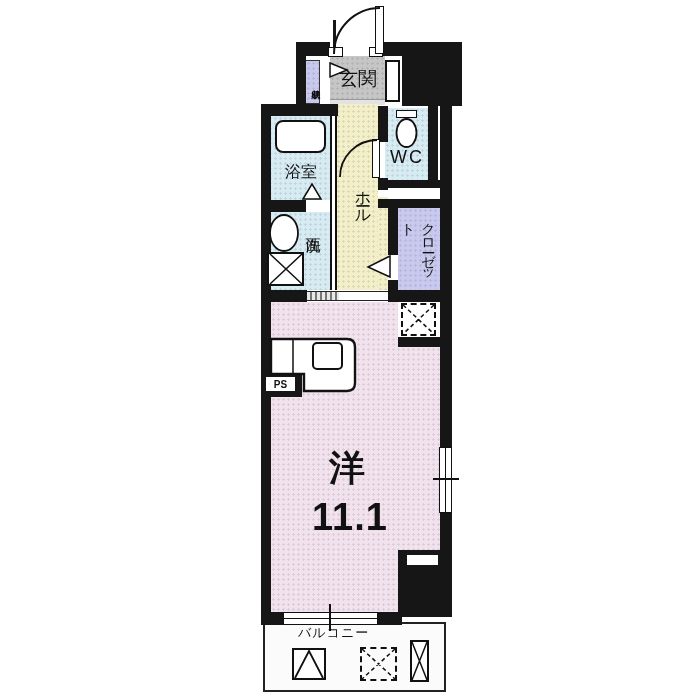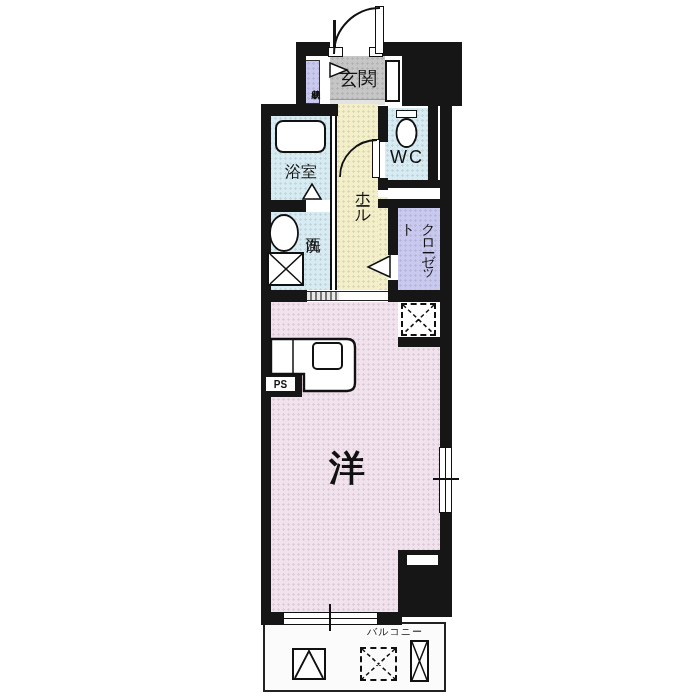--- a/index.html
+++ b/index.html
@@ -87,21 +87,21 @@
   
   .lab-genkan{left:332px;top:68px;width:52px;text-align:center;font-size:19px;}
   .lab-storage{left:304px;top:63px;width:17px;height:40px;font-size:9px;font-weight:700;text-align:center;}
   .lab-bath{left:277px;top:163px;width:48px;text-align:center;font-size:16px;}
   .lab-wash{left:302px;top:226px;width:20px;height:58px;font-size:15px;}
   .lab-wc{left:387px;top:147px;width:40px;text-align:center;font-size:18px;letter-spacing:2px;}
   .lab-hall{left:352px;top:180px;width:20px;height:66px;font-size:16px;}
   .lab-closet{left:399px;top:213px;width:40px;height:70px;font-size:14px;line-height:1.45;}
   .lab-yo{left:325px;top:447px;width:44px;text-align:center;font-size:36px;font-weight:700;}
   .lab-size{left:290px;top:496px;width:120px;text-align:center;font-size:38px;font-weight:700;letter-spacing:1px;}
-  .lab-balcony{left:298px;top:626px;width:125px;text-align:right;font-size:10px;letter-spacing:1px;}
+  .lab-balcony{left:298px;top:626px;width:125px;text-align:left;font-size:13px;letter-spacing:1px;}
 </style>
 </head>
 <body>
 
 <div id="plan">
 
   <div class="abs genkan gray tex"></div>
   <div class="abs genkan-step"></div>
   <div class="abs storage lav tex"></div>
   <div class="abs shoe white b2"></div>
@@ -183,14 +183,15 @@
   </svg>
 
   <div class="lbl lab-genkan">玄関</div>
   <div class="lbl lab-storage vert">収納</div>
   <div class="lbl lab-bath">浴室</div>
   <div class="lbl lab-wash vert">洗面</div>
   <div class="lbl lab-wc">WC</div>
   <div class="lbl lab-hall vert">ホール</div>
   <div class="lbl lab-closet vert">クローゼット</div>
   <div class="lbl lab-yo">洋</div>
+  <div class="lbl lab-size">11.1</div>
   <div class="lbl lab-balcony">バルコニー</div>
 </div>
 
 </body></html>

